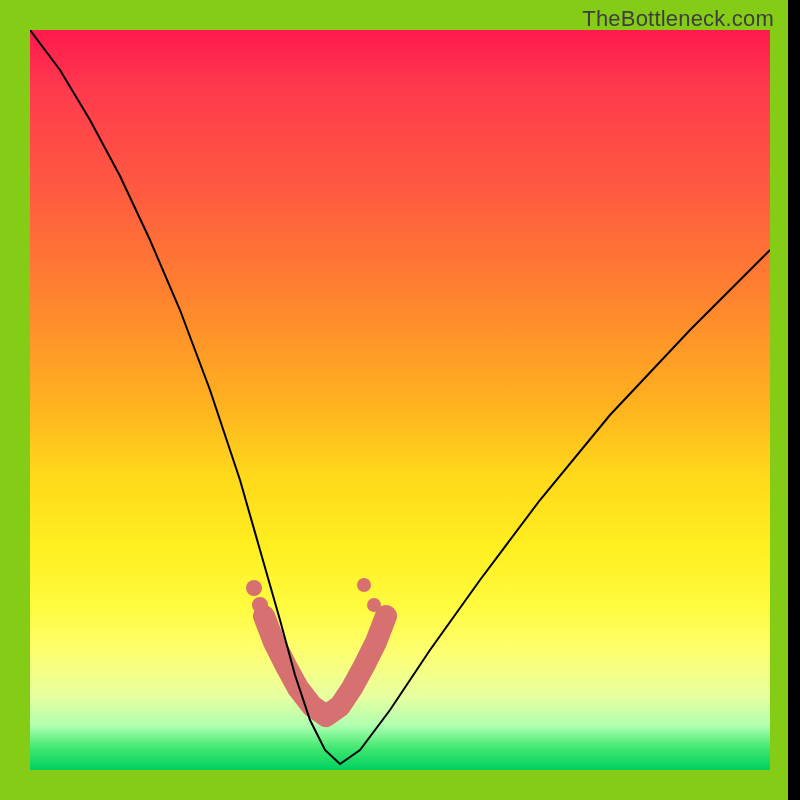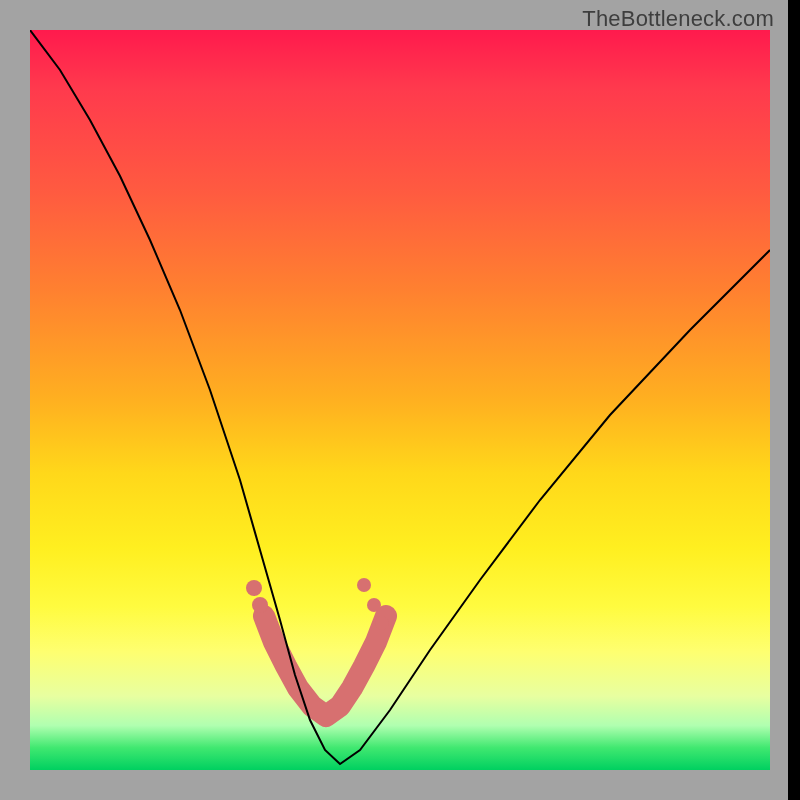--- a/index.html
+++ b/index.html
@@ -10,21 +10,21 @@
     background: #000;
     font-family: Arial, Helvetica, sans-serif;
     overflow: hidden;
   }
   .frame {
     position: absolute;
     top: 0;
     left: 0;
     width: 788px;
     height: 800px;
-    background: #a3a3a3;
+    background: #84cc16;
   }
   .plot-area {
     position: absolute;
     top: 30px;
     left: 30px;
     width: 740px;
     height: 740px;
     background: linear-gradient(to bottom,
       #ff1a4d 0%,
       #ff3a4d 8%,

